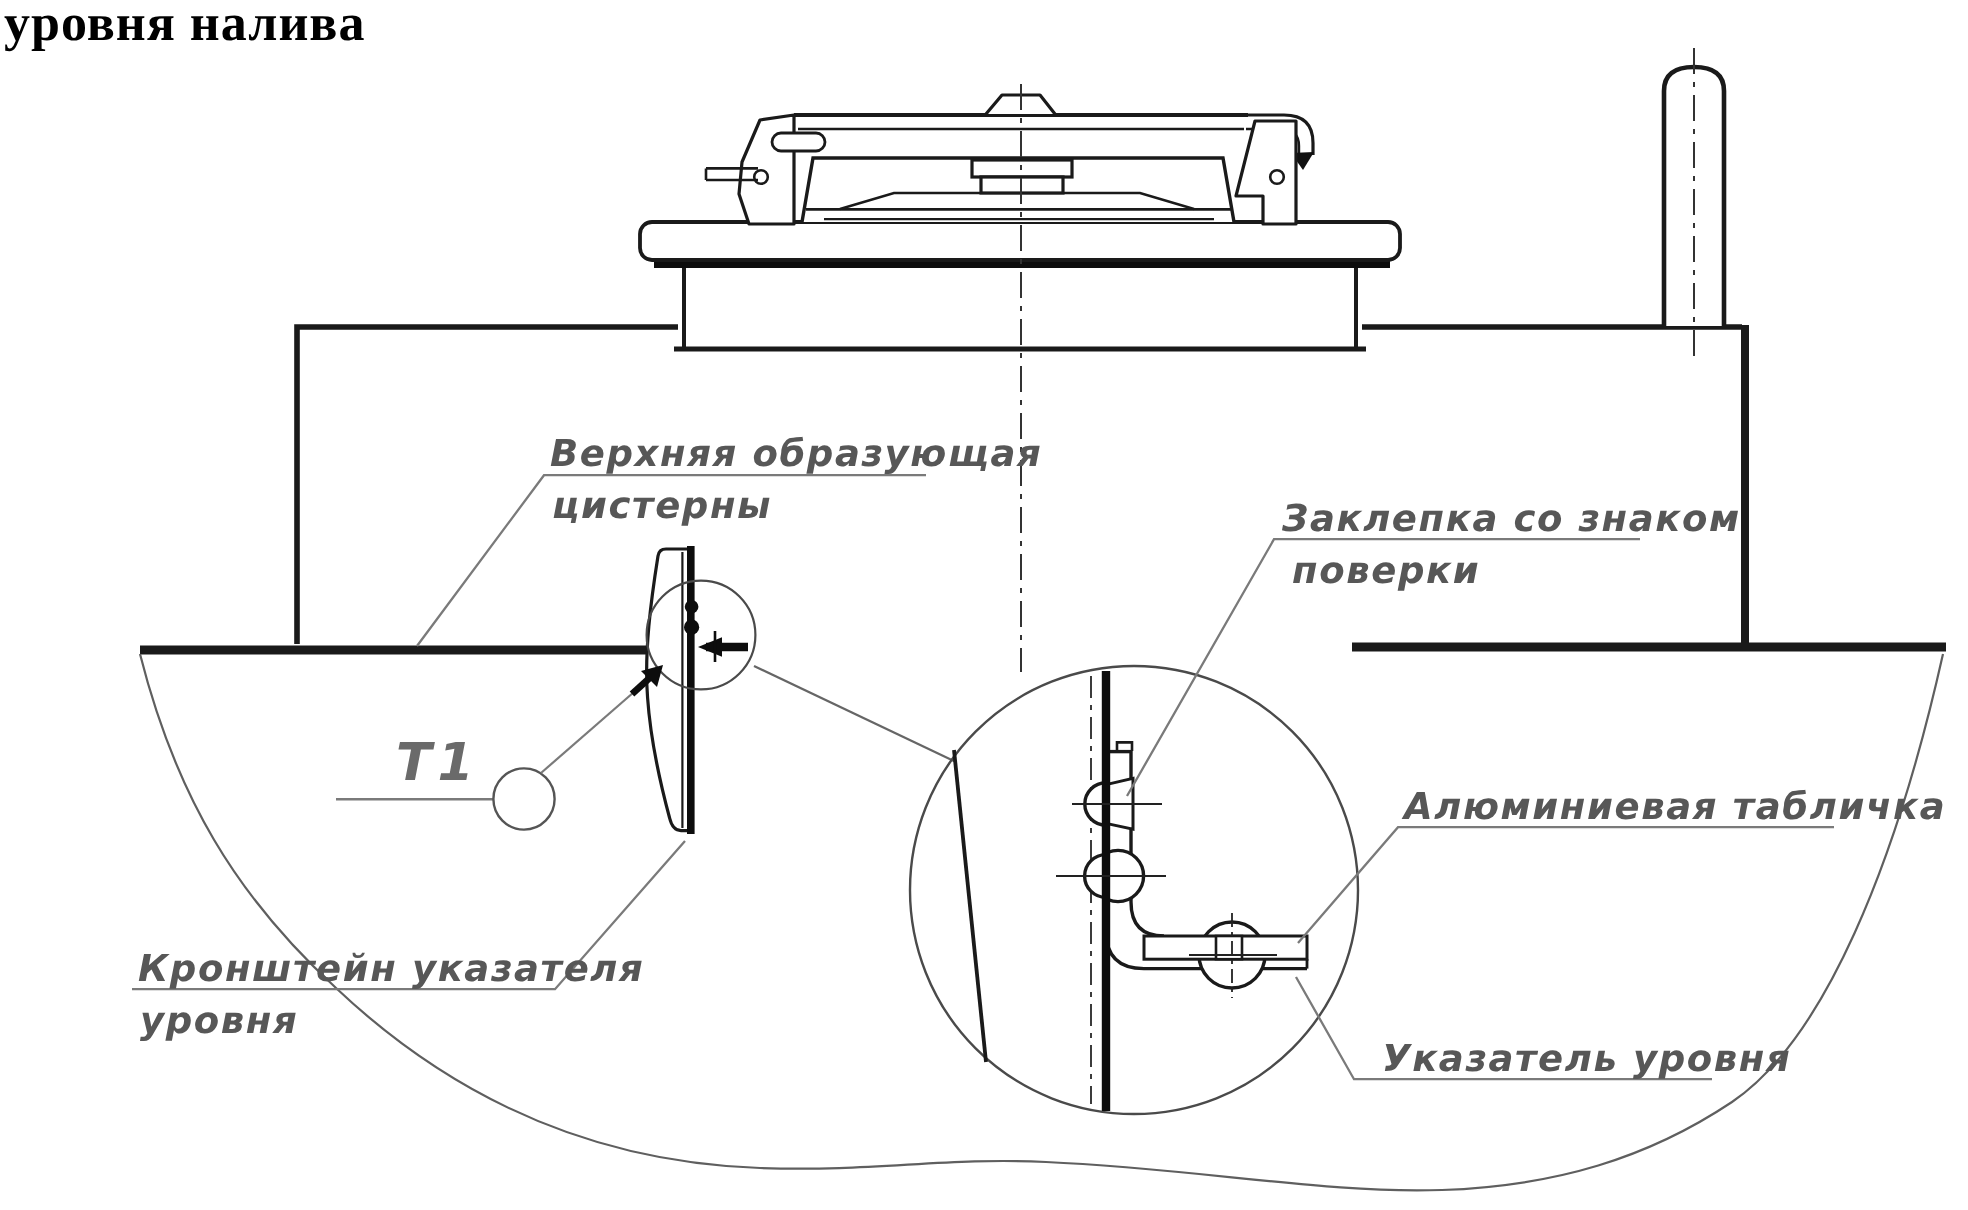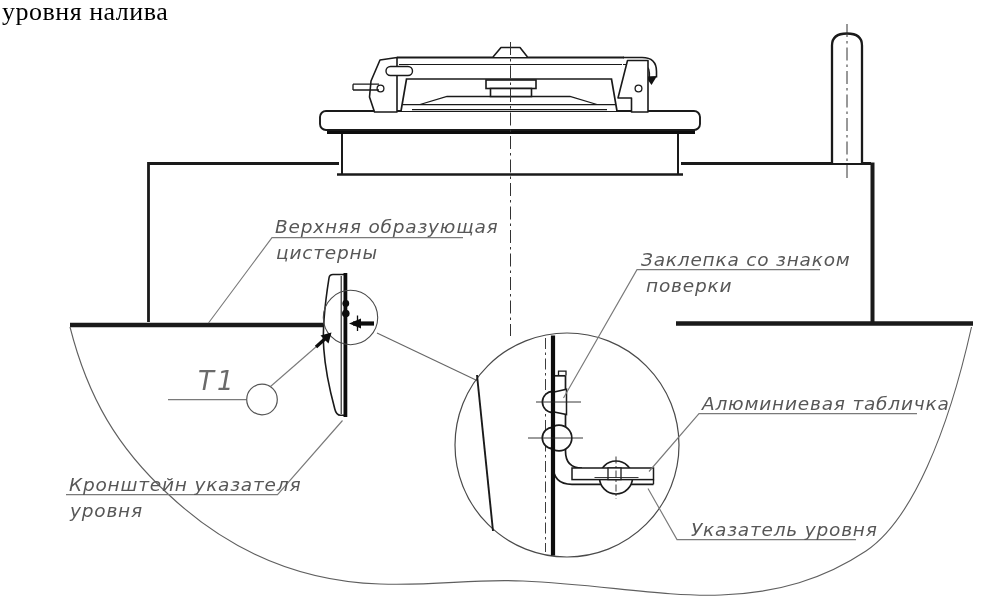--- a/index.html
+++ b/index.html
@@ -1,17 +1,17 @@
 <!DOCTYPE html>
 <html><head>
 <meta charset="utf-8">
 <style>
   html,body{margin:0;padding:0;background:#fff;}
   .canvas{position:relative;width:984px;height:605px;background:#fff;overflow:hidden;
-          font-family:"DejaVu Sans",sans-serif;}
+          font-family:"DejaVu Sans",sans-serif;font-weight:bold;}
   .caption{position:absolute;left:2px;top:-3px;font-family:"Liberation Serif",serif;
            font-size:26px;color:#000;letter-spacing:0.5px;}
   svg text.lbl{font-family:"DejaVu Sans",sans-serif;font-style:italic;
                font-size:18.5px;fill:#575757;letter-spacing:0.8px;}
   svg text.t1{font-family:"DejaVu Sans",sans-serif;font-style:italic;
               font-size:26px;fill:#6a6a6a;letter-spacing:3px;}
 </style>
 </head>
 <body>
 

